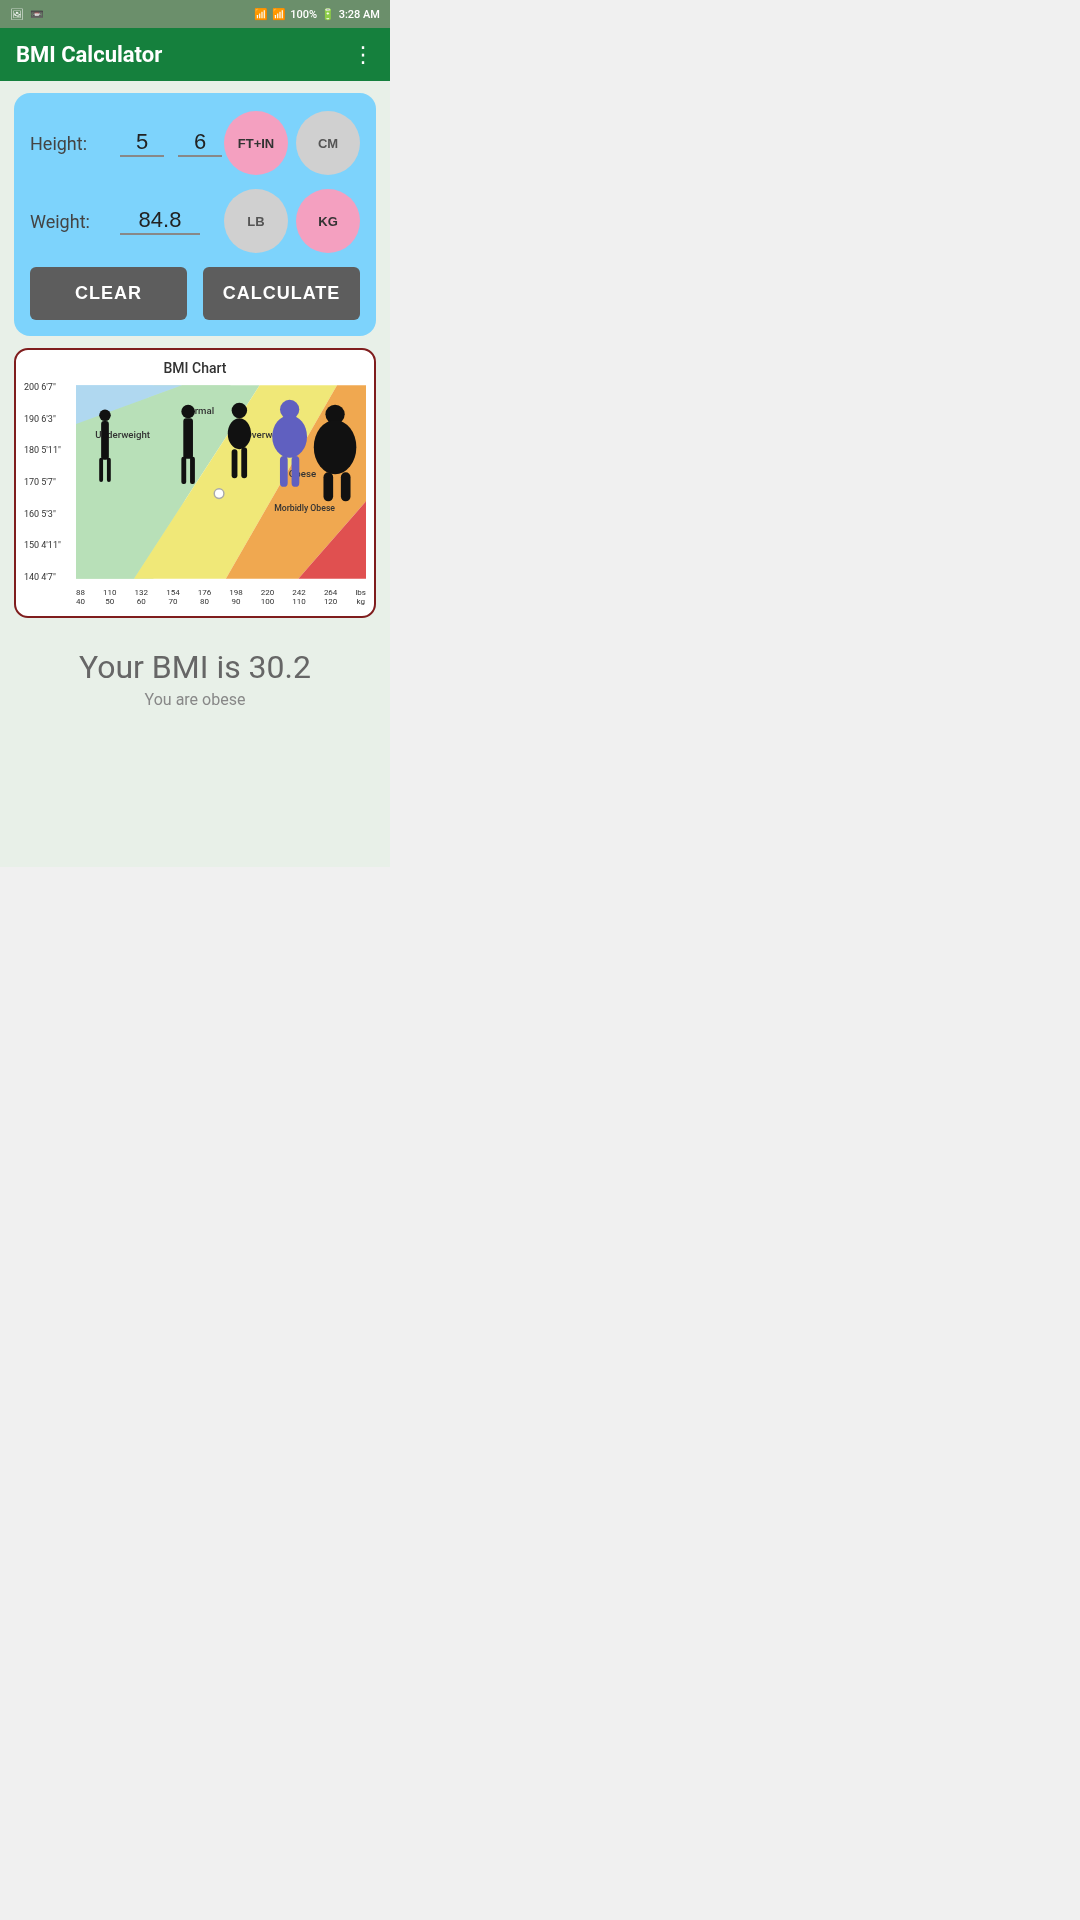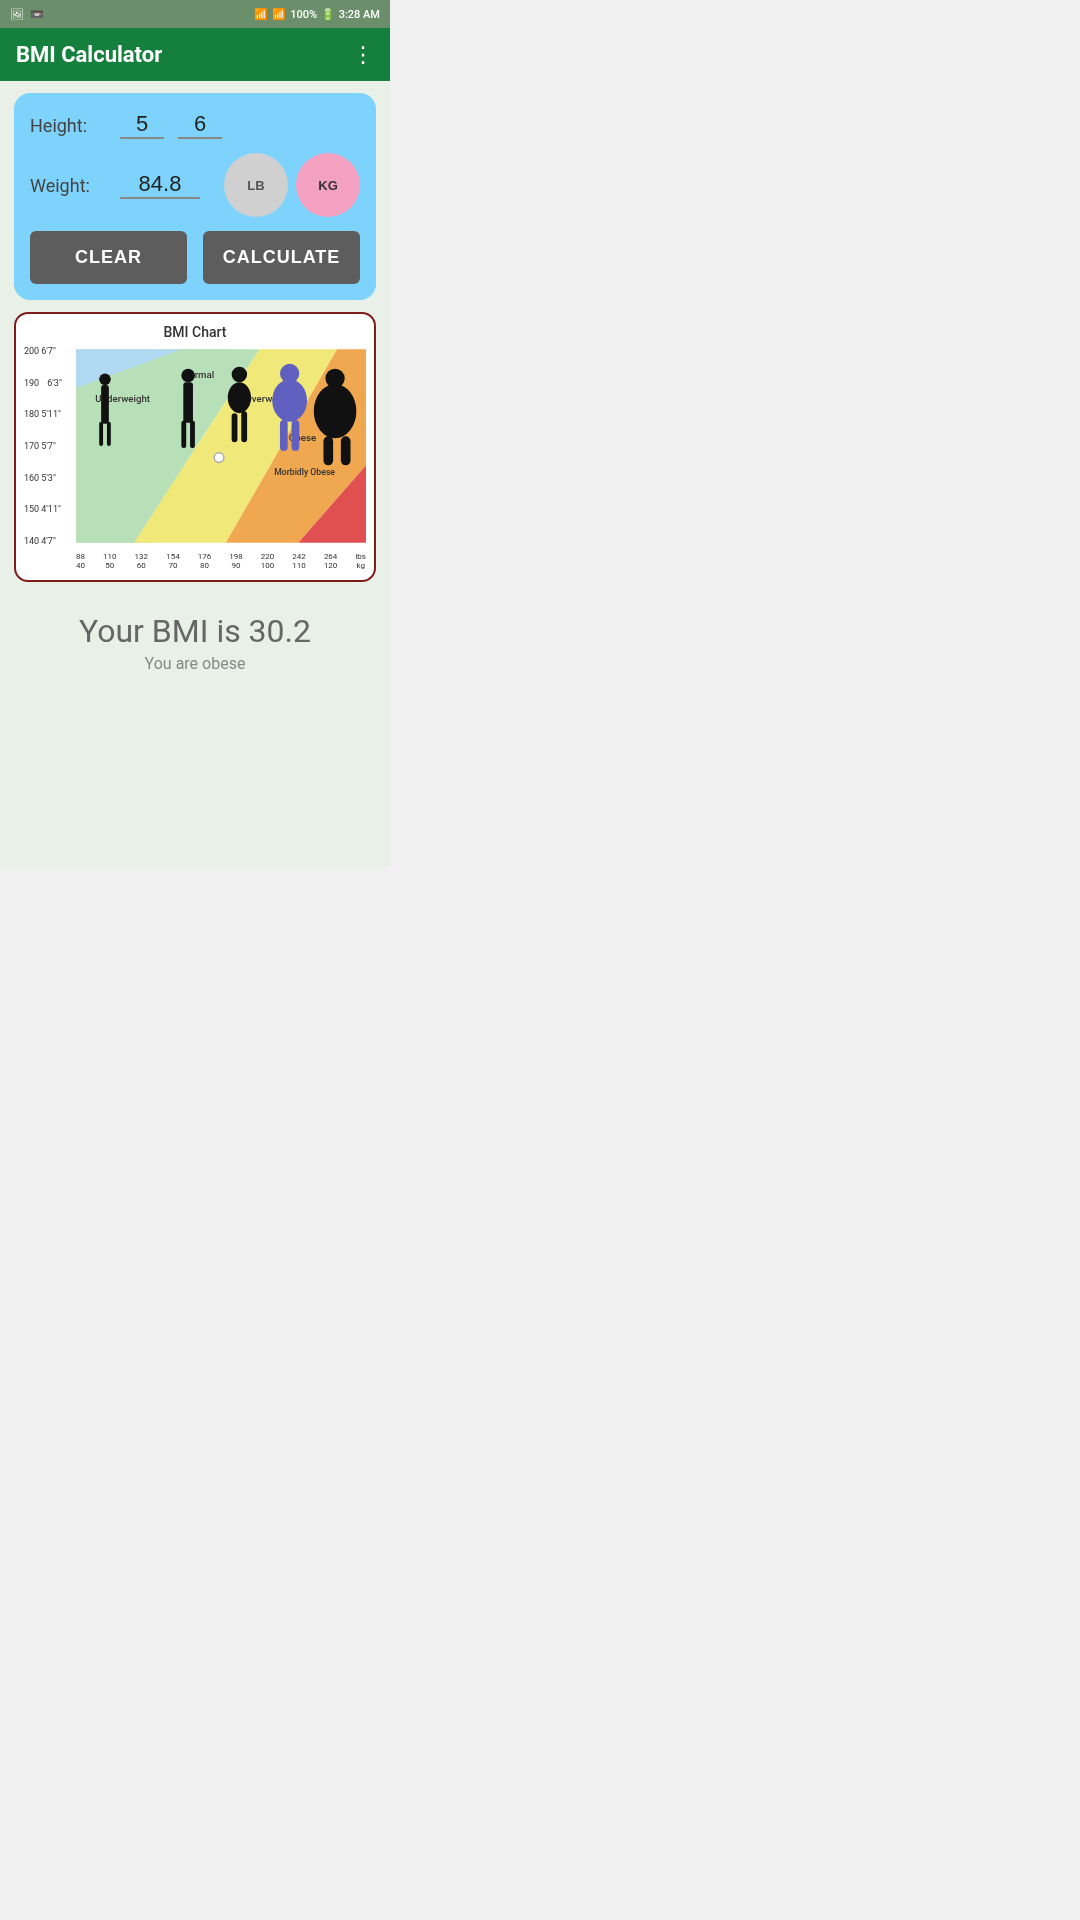--- a/index.html
+++ b/index.html
@@ -222,20 +222,26 @@
 <div class="content">
 
   <div class="input-card">
 
     <div class="input-row">
       <span class="input-label">Height:</span>
       <div class="height-inputs">
         <input class="number-input" type="text" value="5" style="">
         <input class="number-input" type="text" value="6" style="">
       </div>
+      <div class="unit-buttons">
+        <div class="unit-row">
+          <button class="unit-btn active-pink">FT+IN</button>
+          <button class="unit-btn inactive-gray">CM</button>
+        </div>
+      </div>
     </div>
 
     <div class="input-row">
       <span class="input-label">Weight:</span>
       <input class="weight-input" type="text" value="84.8" style="">
       <div class="unit-buttons">
         <div class="unit-row">
           <button class="unit-btn inactive-gray">LB</button>
           <button class="unit-btn active-pink">KG</button>
         </div>
@@ -252,21 +258,21 @@
   <div class="chart-card">
     <div class="chart-title">BMI Chart</div>
 
     <div style="display:flex; gap:0;">
 
       <div style="display:flex; flex-direction:column; justify-content:space-between; font-size:9px; color:#333; padding-right:18px; height:200px; width:52px; flex-shrink:0;">
         <div style="display:flex; gap:2px;">
             <span style="width:22px;text-align:right;">200</span>
             <span style="width:28px;">6'7"</span>
           </div>
-        <div style="display:flex; gap:8px;">
+        <div style="display:flex; gap:2px;">
             <span style="width:22px;text-align:right;">190</span>
             <span style="width:28px;">6'3"</span>
           </div>
         <div style="display:flex; gap:2px;">
             <span style="width:22px;text-align:right;">180</span>
             <span style="width:28px;">5'11"</span>
           </div>
         <div style="display:flex; gap:2px;">
             <span style="width:22px;">170</span>
             <span style="width:28px;">5'7"</span>

